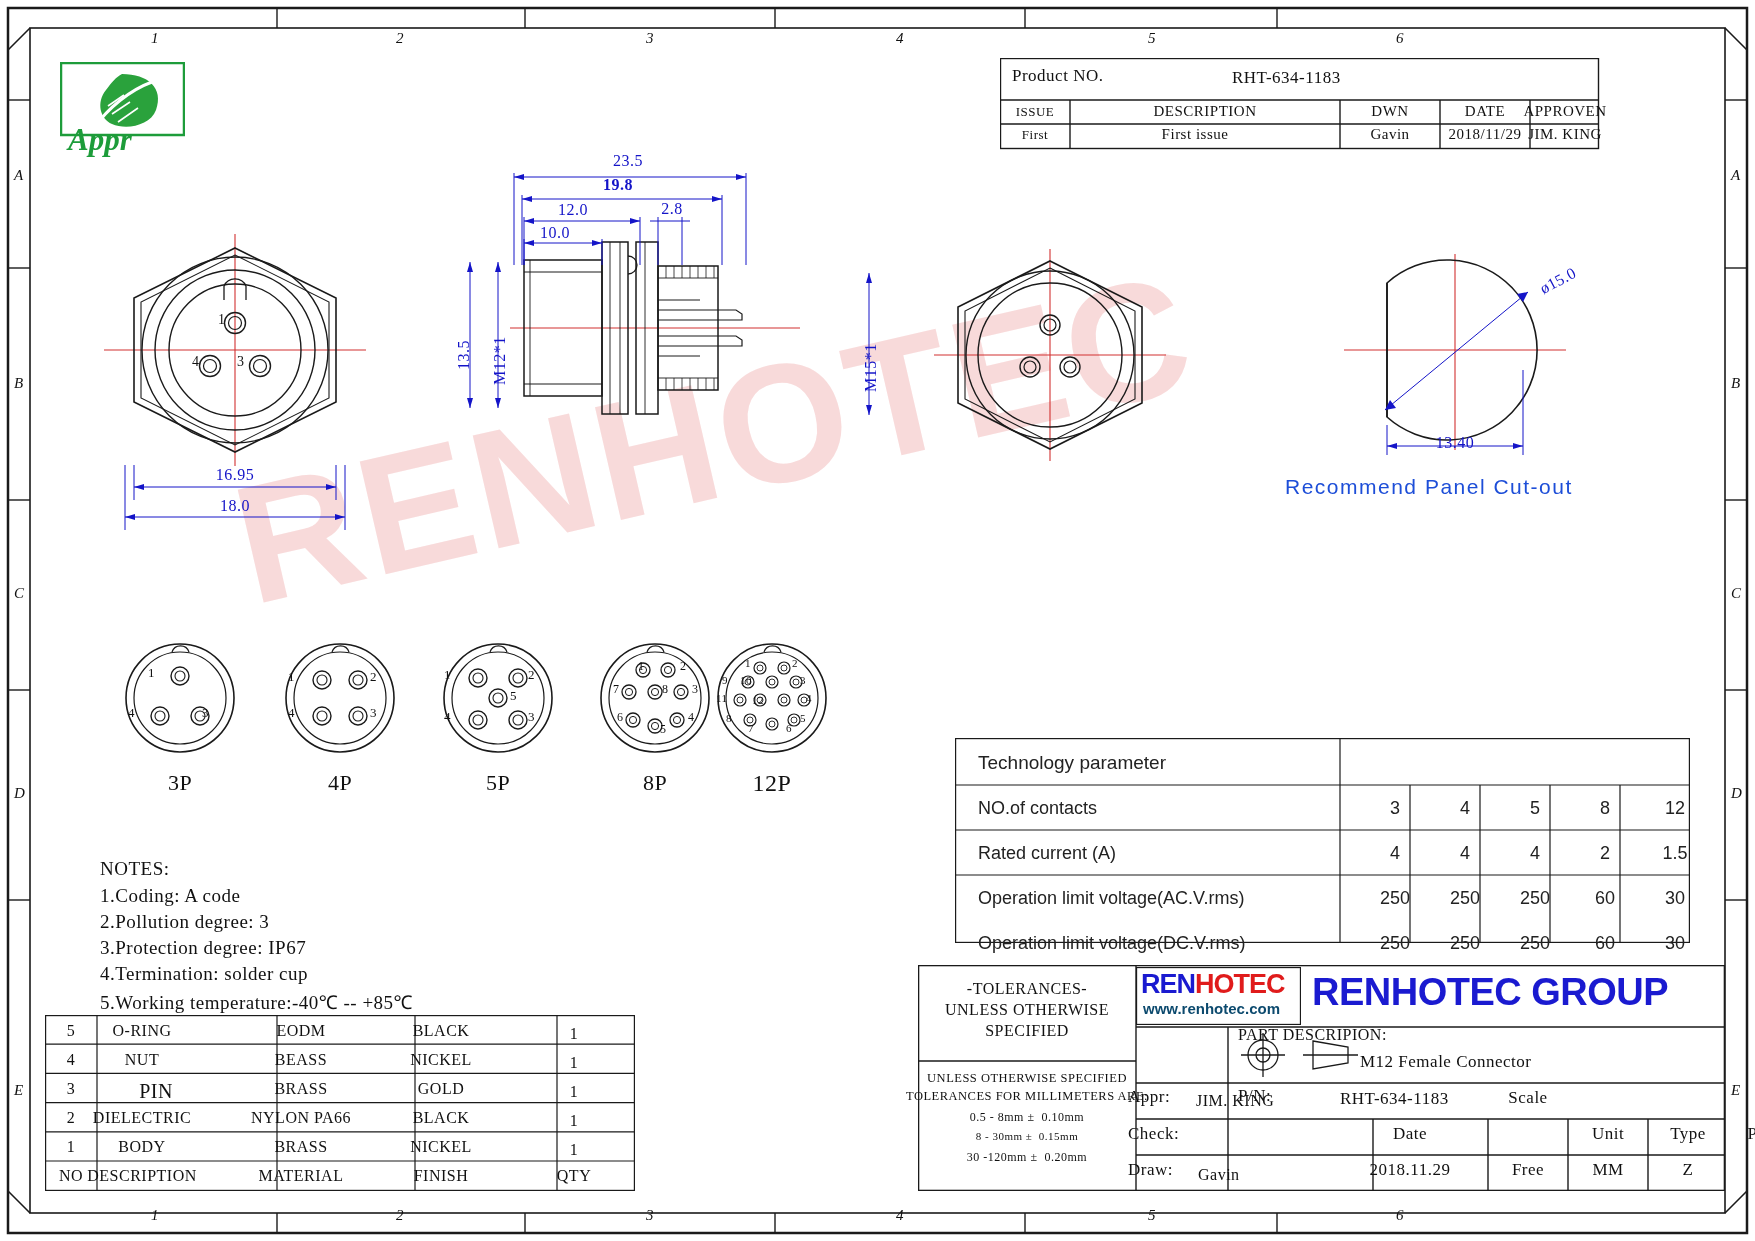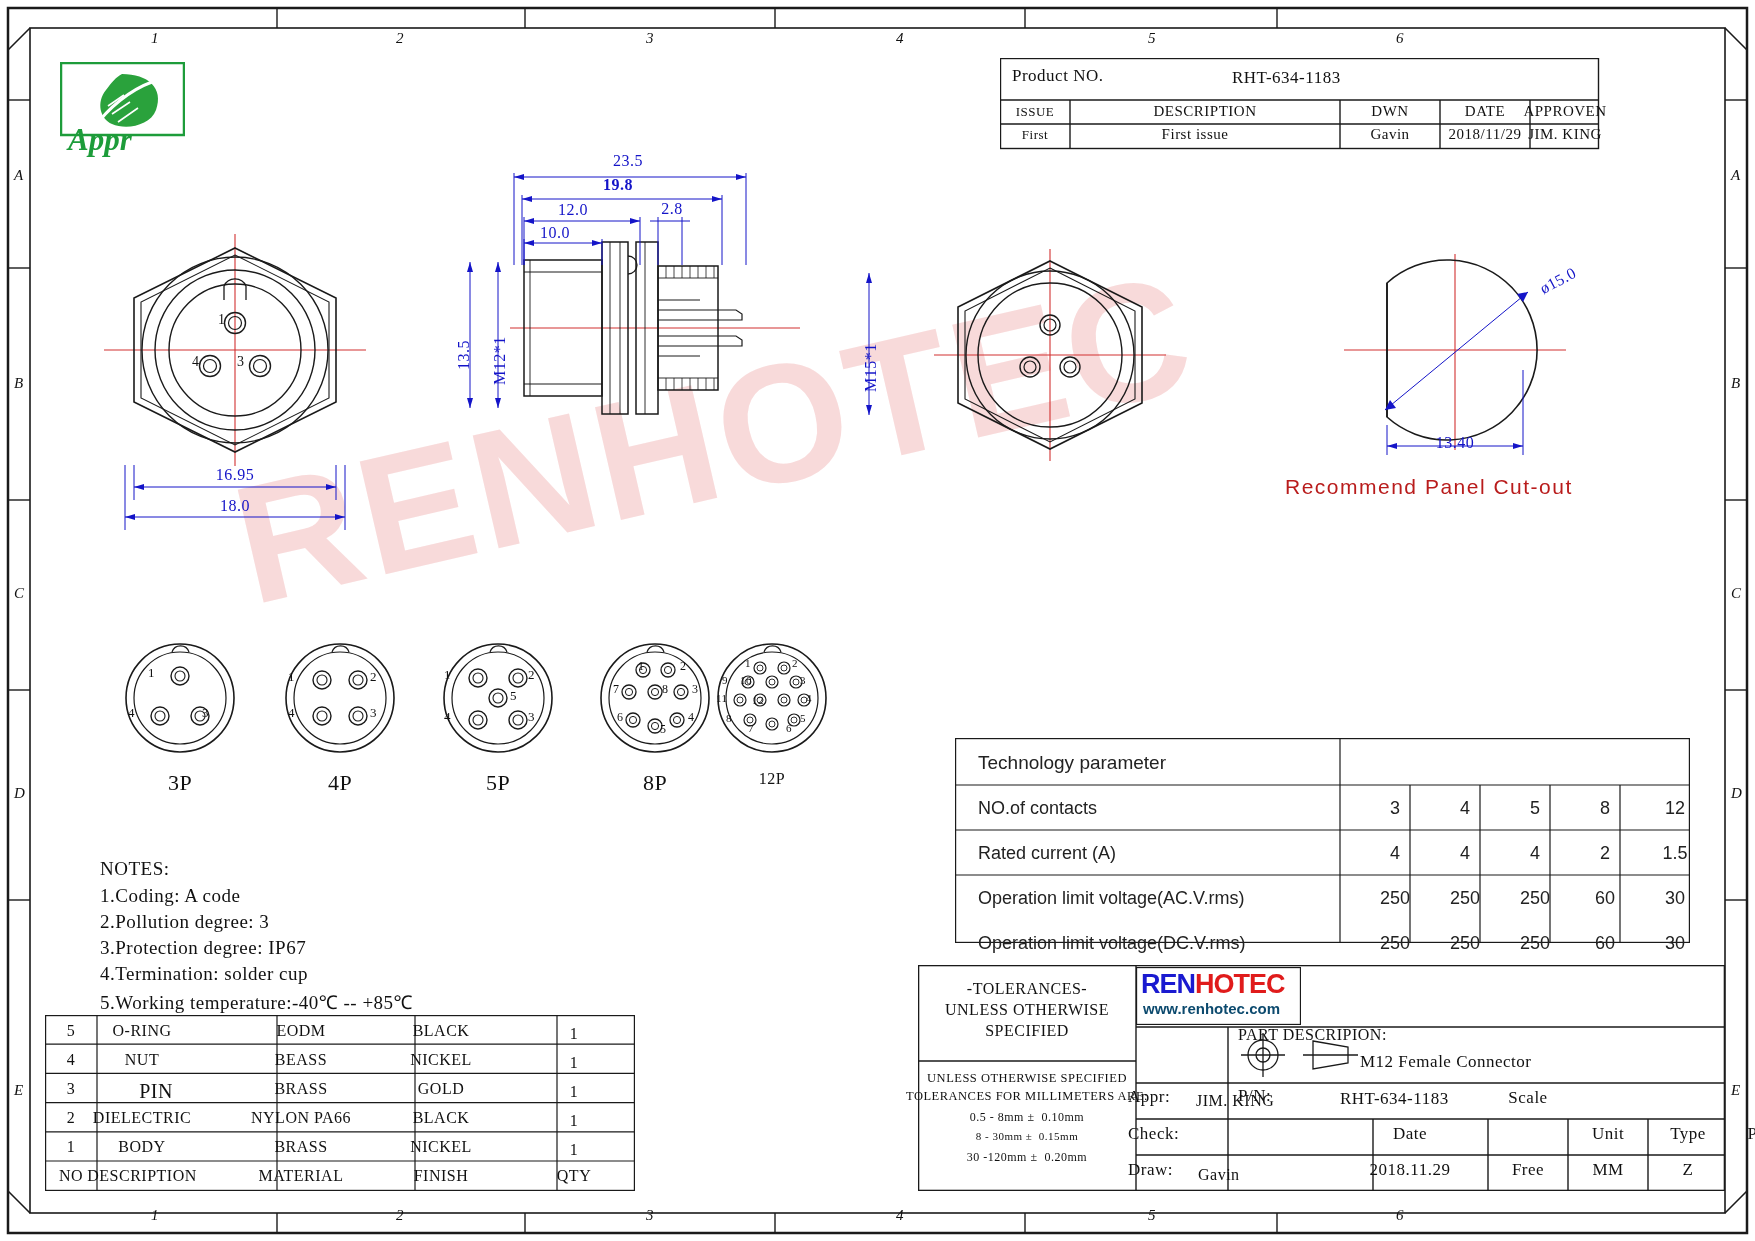--- a/index.html
+++ b/index.html
@@ -284,21 +284,21 @@
     <polygon points="198,42 187,44 193,52" fill="#1414c8"></polygon>
 
     <line x1="57" y1="175" x2="57" y2="205" stroke="#1414c8" stroke-width="1"></line>
     <line x1="193" y1="120" x2="193" y2="205" stroke="#1414c8" stroke-width="1"></line>
     <line x1="57" y1="196" x2="193" y2="196" stroke="#1414c8" stroke-width="1"></line>
     <polygon points="57,196 67,193 67,199" fill="#1414c8"></polygon>
     <polygon points="193,196 183,193 183,199" fill="#1414c8"></polygon>
   </svg>
   <div class="txt blue" style="left:1537px;top:282px;font-size:16px;transform:rotate(-28deg);transform-origin:left top;">ø15.0</div>
   <div class="txt ctr blue" style="left:1455px;top:434px;font-size:16px;">13.40</div>
-  <div class="txt sans" style="left:1285px;top:475px;font-size:21px;letter-spacing:1.5px;color:#b91c1c;">Recommend Panel Cut-out</div>
+  <div class="txt sans" style="left:1285px;top:475px;font-size:21px;letter-spacing:1.5px;color:#1d4ed8;">Recommend Panel Cut-out</div>
 
   <svg class="abs" style="left:120px;top:640px" width="120" height="120">
     <circle cx="60" cy="58" r="54" fill="none" stroke="#1a1a1a" stroke-width="1.6"></circle>
     <circle cx="60" cy="58" r="46" fill="none" stroke="#1a1a1a" stroke-width="1.2"></circle>
     <path d="M52 12 a9 9 0 0 1 17 0" fill="none" stroke="#1a1a1a" stroke-width="1.2"></path>
     <circle cx="60" cy="36" r="9" fill="none" stroke="#1a1a1a" stroke-width="1.4"></circle>
     <circle cx="60" cy="36" r="5" fill="none" stroke="#1a1a1a" stroke-width="1.1"></circle>
     <circle cx="40" cy="76" r="9" fill="none" stroke="#1a1a1a" stroke-width="1.4"></circle>
     <circle cx="40" cy="76" r="5" fill="none" stroke="#1a1a1a" stroke-width="1.1"></circle>
     <circle cx="80" cy="76" r="9" fill="none" stroke="#1a1a1a" stroke-width="1.4"></circle>
@@ -419,21 +419,21 @@
   <div class="txt" style="left:740px;top:674px;font-size:11px;">10</div>
   <div class="txt" style="left:792px;top:657px;font-size:11px;">2</div>
   <div class="txt" style="left:800px;top:674px;font-size:11px;">3</div>
   <div class="txt" style="left:716px;top:692px;font-size:11px;">11</div>
   <div class="txt" style="left:752px;top:694px;font-size:11px;">12</div>
   <div class="txt" style="left:806px;top:692px;font-size:11px;">4</div>
   <div class="txt" style="left:726px;top:712px;font-size:11px;">8</div>
   <div class="txt" style="left:748px;top:722px;font-size:11px;">7</div>
   <div class="txt" style="left:786px;top:722px;font-size:11px;">6</div>
   <div class="txt" style="left:800px;top:712px;font-size:11px;">5</div>
-  <div class="txt ctr" style="left:772px;top:770px;font-size:16px;">12P</div>
+  <div class="txt ctr" style="left:772px;top:770px;font-size:24px;">12P</div>
 
   <div class="txt" style="left:100px;top:858px;font-size:19px;">NOTES:</div>
   <div class="txt" style="left:100px;top:885px;font-size:19px;">1.Coding: A code</div>
   <div class="txt" style="left:100px;top:911px;font-size:19px;">2.Pollution degree: 3</div>
   <div class="txt" style="left:100px;top:937px;font-size:19px;">3.Protection degree: IP67</div>
   <div class="txt" style="left:100px;top:963px;font-size:19px;">4.Termination: solder cup</div>
   <div class="txt" style="left:100px;top:989px;font-size:19px;">5.Working temperature:-40℃ -- +85℃</div>
 
   <svg class="abs" style="left:45px;top:1015px" width="590" height="176">
     <rect x="0.5" y="0.5" width="589" height="175" fill="none" stroke="#1a1a1a" stroke-width="1.4"></rect>
@@ -567,20 +567,21 @@
   <div class="txt ctr" style="left:1027px;top:1150px;font-size:12px;">30 -120mm ±  0.20mm</div>
 
   <svg class="abs" style="left:1136px;top:967px" width="165" height="58">
     <rect x="0.5" y="0.5" width="164" height="57" fill="none" stroke="#1a1a1a" stroke-width="1.3"></rect>
   </svg>
   <div class="abs" style="left:1141px;top:969px;width:157px;height:30px;overflow:hidden;font-family:'Liberation Sans',sans-serif;font-weight:bold;font-size:27px;letter-spacing:-1px;">
     <span class="logo-r" style="color:#1a1ad0;">REN</span><span style="color:#e01b1b;">HOTEC</span>
   </div>
   <div class="abs sans" style="left:1143px;top:1000px;font-size:15px;color:#0c4a6e;font-weight:600;">www.renhotec.com</div>
 
+  <div class="abs" style="left:1312px;top:971px;font-size:38px;font-weight:bold;color:#1a1ad0;font-family:'Liberation Sans',sans-serif;letter-spacing:-0.5px;">RENHOTEC GROUP</div>
 
   <div class="txt" style="left:1238px;top:1026px;font-size:16px;">PART DESCRIPION:</div>
   <div class="txt" style="left:1360px;top:1052px;font-size:17px;">M12 Female Connector</div>
 
   <div class="txt" style="left:1128px;top:1087px;font-size:17px;">Appr:</div>
   <div class="txt" style="left:1196px;top:1092px;font-size:16px;">JIM. KING</div>
   <div class="txt" style="left:1238px;top:1086px;font-size:17px;">P/N:</div>
   <div class="txt" style="left:1340px;top:1089px;font-size:17px;">RHT-634-1183</div>
 
   <div class="txt" style="left:1128px;top:1124px;font-size:17px;">Check:</div>

